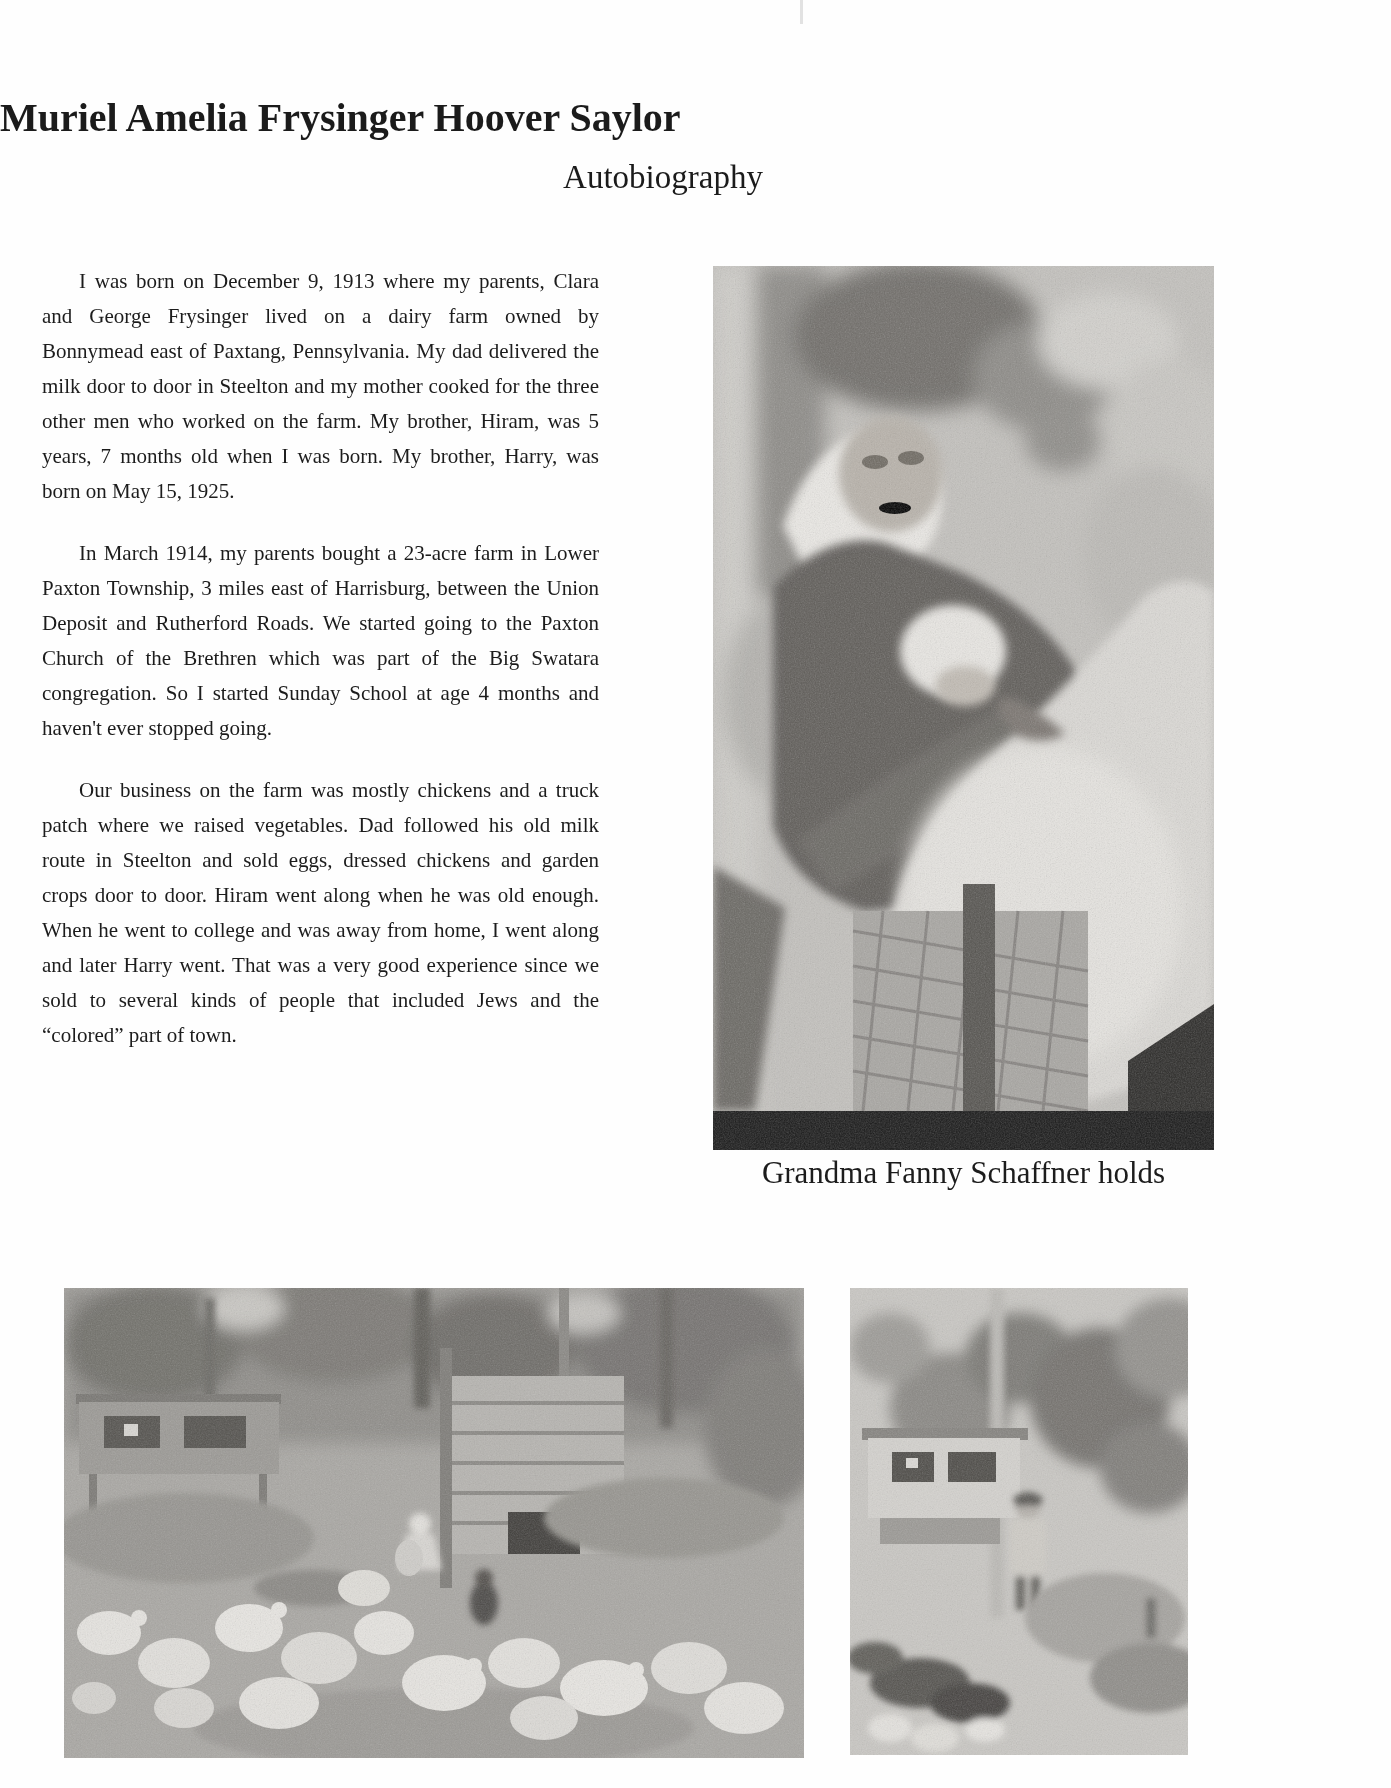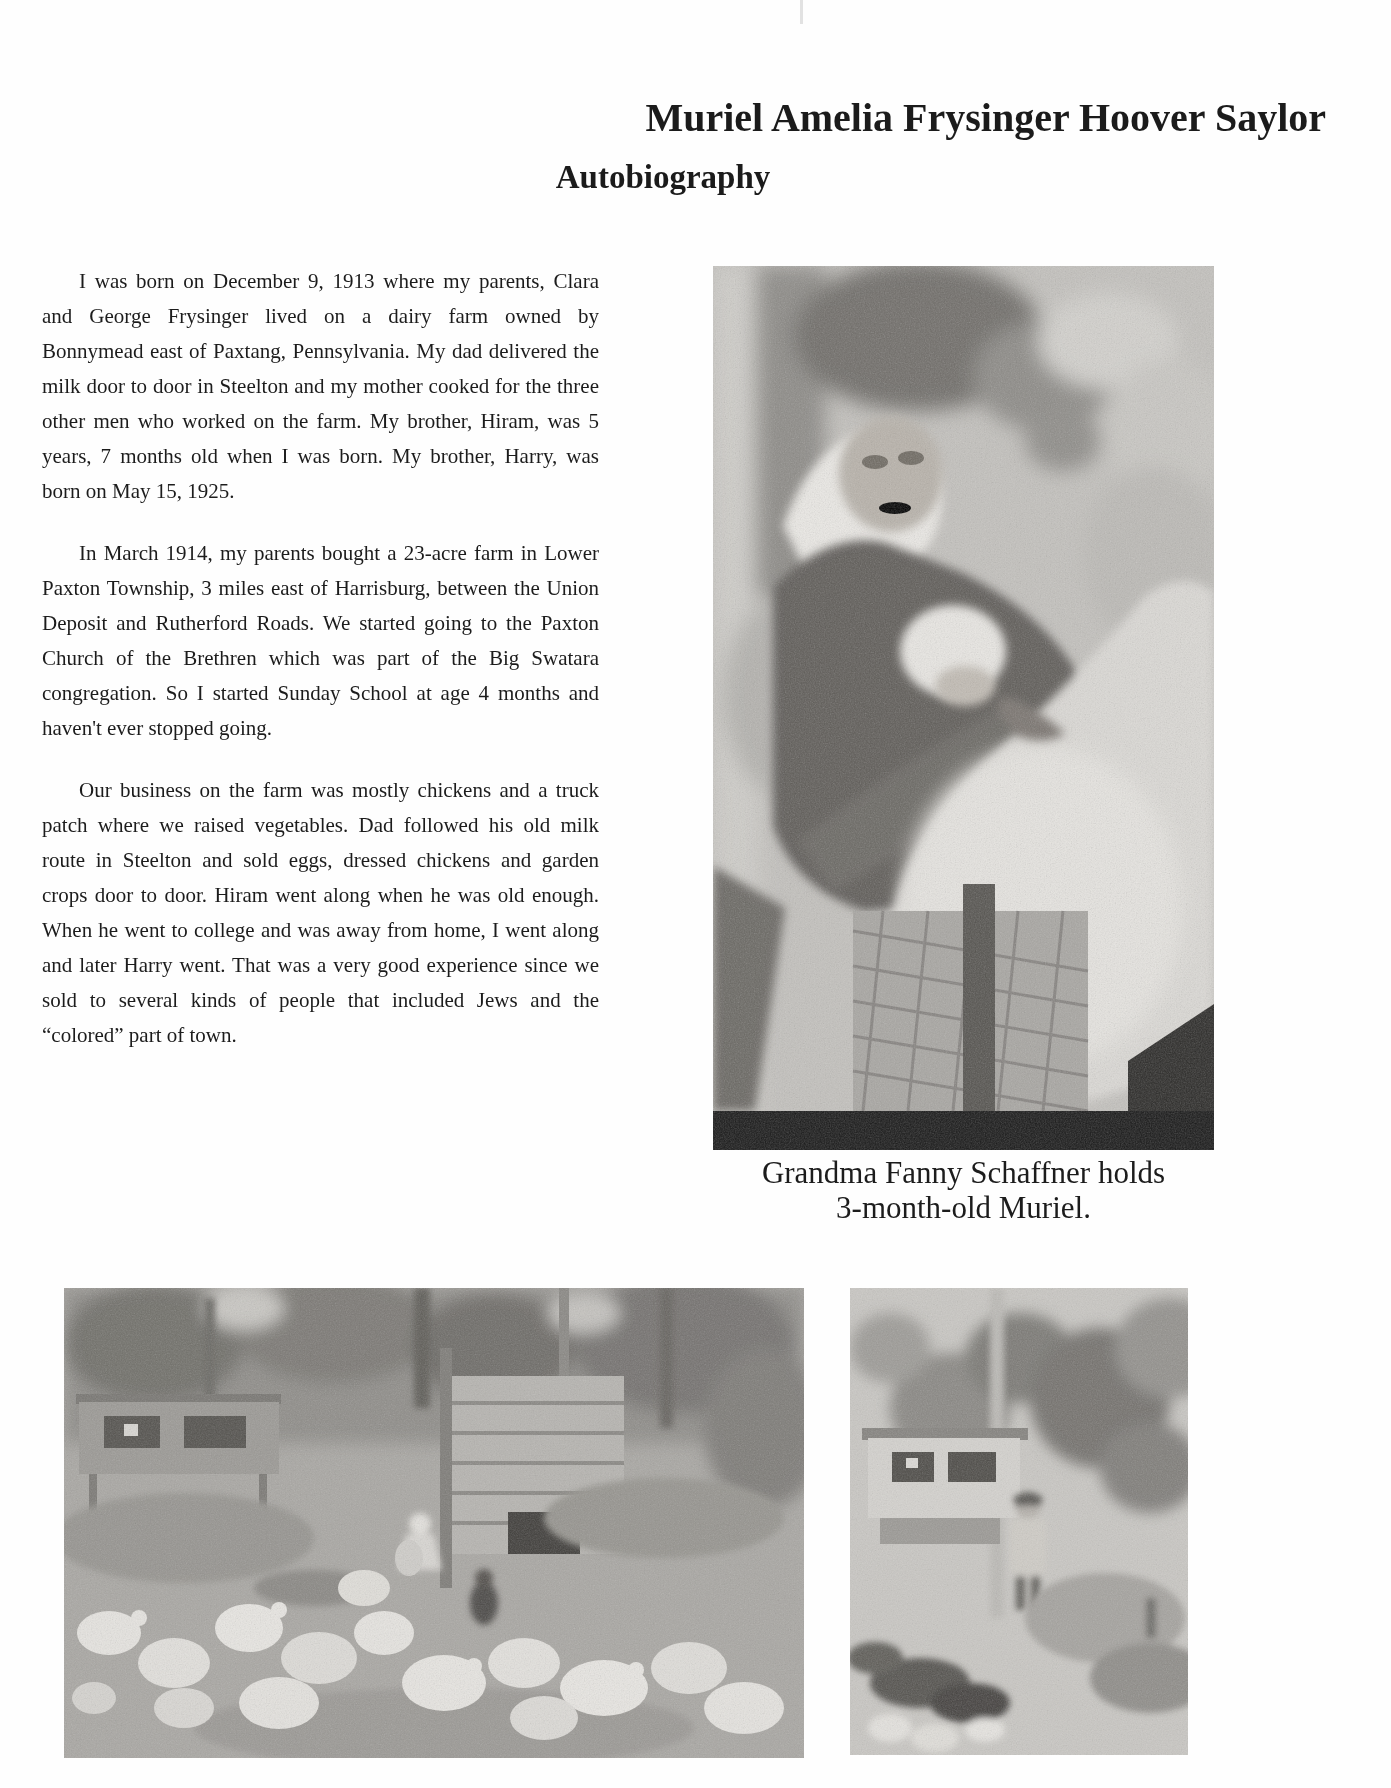--- a/index.html
+++ b/index.html
@@ -4,26 +4,26 @@
 <style>
   html,body{margin:0;padding:0;}
   body{
     width:1391px;height:1788px;position:relative;overflow:hidden;
     background:#ffffff;color:#151515;
     font-family:"Liberation Serif", serif;
   }
   .page{position:absolute;inset:0;background:#fefefe;}
   .heading{
     position:absolute;left:0;top:97px;width:1326px;
-    text-align:right;font-weight:bold;font-size:40px;line-height:1.05;
+    text-align:left;font-weight:bold;font-size:40px;line-height:1.05;
     color:#1b1b1b;
   }
   .subheading{
     position:absolute;left:0;top:160px;width:1326px;
-    text-align:center;font-weight:bold;font-size:33px;line-height:1.05;
+    text-align:center;font-weight:normal;font-size:33px;line-height:1.05;
     color:#1b1b1b;
   }
   .textcol{
     position:absolute;left:42px;top:264px;width:557px;
     font-size:21px;line-height:35px;text-align:justify;
     color:#1c1c1c;
   }
   .textcol p{margin:0 0 27px 0;text-indent:37px;}
   .photo{position:absolute;overflow:hidden;background:#c6c4c0;}
   #photo-portrait{left:713px;top:266px;width:501px;height:884px;}
@@ -110,21 +110,20 @@
       </g>
       <path d="M0,600 L72,642 L42,845 L0,845 Z" fill="#6b6864" filter="url(#b1b)"></path>
       <path d="M415,795 L501,738 L501,845 L415,845 Z" fill="#2b2a28"></path>
       <rect x="0" y="845" width="501" height="39" fill="#181818"></rect>
       <rect width="501" height="884" filter="url(#n1)" opacity="0.55"></rect>
     </svg>
   </div>
 
   <div class="photo-caption">
     <div>Grandma Fanny Schaffner holds</div>
-    <div>3-month-old Muriel.</div>
   </div>
 
   <div class="photo" id="photo-chickens">
     <svg viewBox="0 0 740 470" preserveAspectRatio="none">
       <defs>
         <filter id="n2" x="-10%" y="-10%" width="120%" height="120%">
           <feTurbulence type="fractalNoise" baseFrequency="0.8" numOctaves="2" seed="11" stitchTiles="stitch"></feTurbulence>
           <feColorMatrix type="saturate" values="0"></feColorMatrix>
           <feComponentTransfer>
               <feFuncA type="table" tableValues="0 0.55"></feFuncA>

